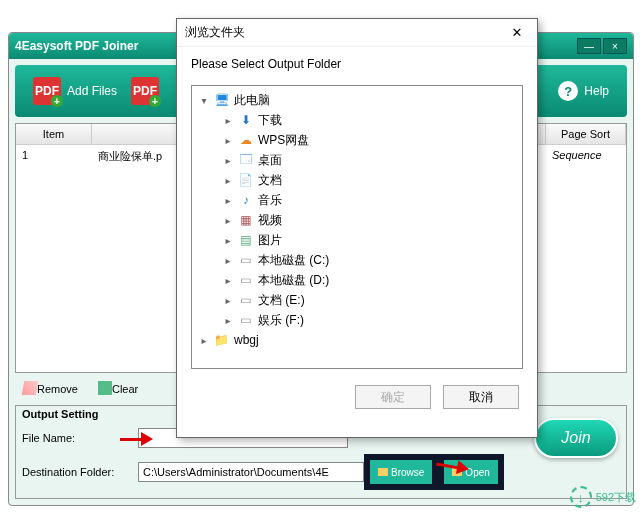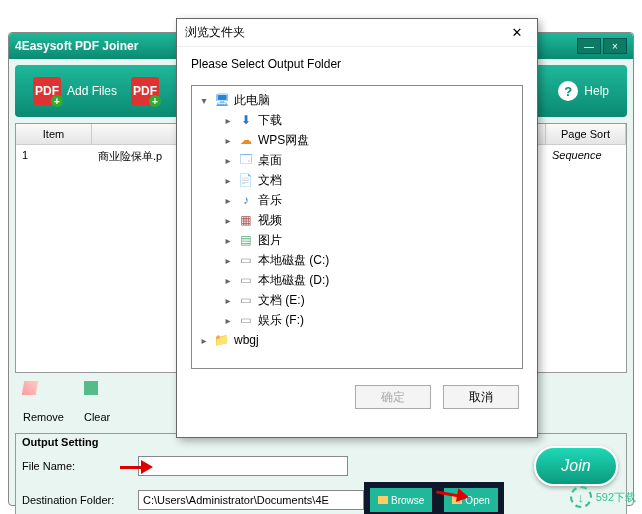--- a/index.html
+++ b/index.html
@@ -21,21 +21,21 @@
 .file-table { background: #fff; margin: 0 6px; height: 250px; border: 1px solid #999; }
 .table-header { display: flex; background: linear-gradient(#fafafa,#e5e5e5); border-bottom: 1px solid #ccc; }
 .th { padding: 4px 6px; font-size: 11px; border-right: 1px solid #ccc; text-align: center; }
 .th-item { width: 76px; } .th-filename { flex: 1; } .th-pagesort { width: 80px; }
 .table-body { font-size: 11px; }
 .tr { display: flex; }
 .td { padding: 4px 6px; }
 .td-item { width: 76px; } .td-filename { flex: 1; } .td-pagesort { width: 80px; font-style: italic; }
 
 .action-row { display: flex; gap: 8px; padding: 6px 8px; align-items: center; }
-.act-btn { display: flex; align-items: flex-start; gap: 16px; font-size: 11px; padding: 2px 6px; cursor: pointer; flex-direction: column; }
+.act-btn { display: flex; align-items: flex-end; gap: 0; font-size: 11px; padding: 2px 6px; cursor: pointer; }
 .eraser-icon { width: 14px; height: 14px; background: linear-gradient(45deg,#f99,#fcc); transform: skewX(-10deg); }
 .brush-icon { width: 14px; height: 14px; background: #5b8; }
 
 .output-section { margin: 2px 6px 6px 6px; padding: 4px 6px 8px 6px; border: 1px solid #999; background: #e8f5f0; position: relative; }
 .output-title { font-size: 11px; font-weight: bold; position: relative; top: -2px; }
 .out-row { display: flex; align-items: center; margin-top: 6px; font-size: 11px; }
 .out-label { width: 116px; }
 .out-input { flex: 1; height: 20px; border: 1px solid #888; background: #fff; padding: 0 4px; font-size: 11px; display: flex; align-items: center; justify-content: space-between; }
 .dropdown-arrow { font-size: 10px; }
 .small-btn { height: 20px; padding: 12px 8px; background: #1fb89a; color: #fff; border: 6px solid #0f172a; font-size: 10px; display: flex; align-items: center; gap: 3px; cursor: pointer; }

